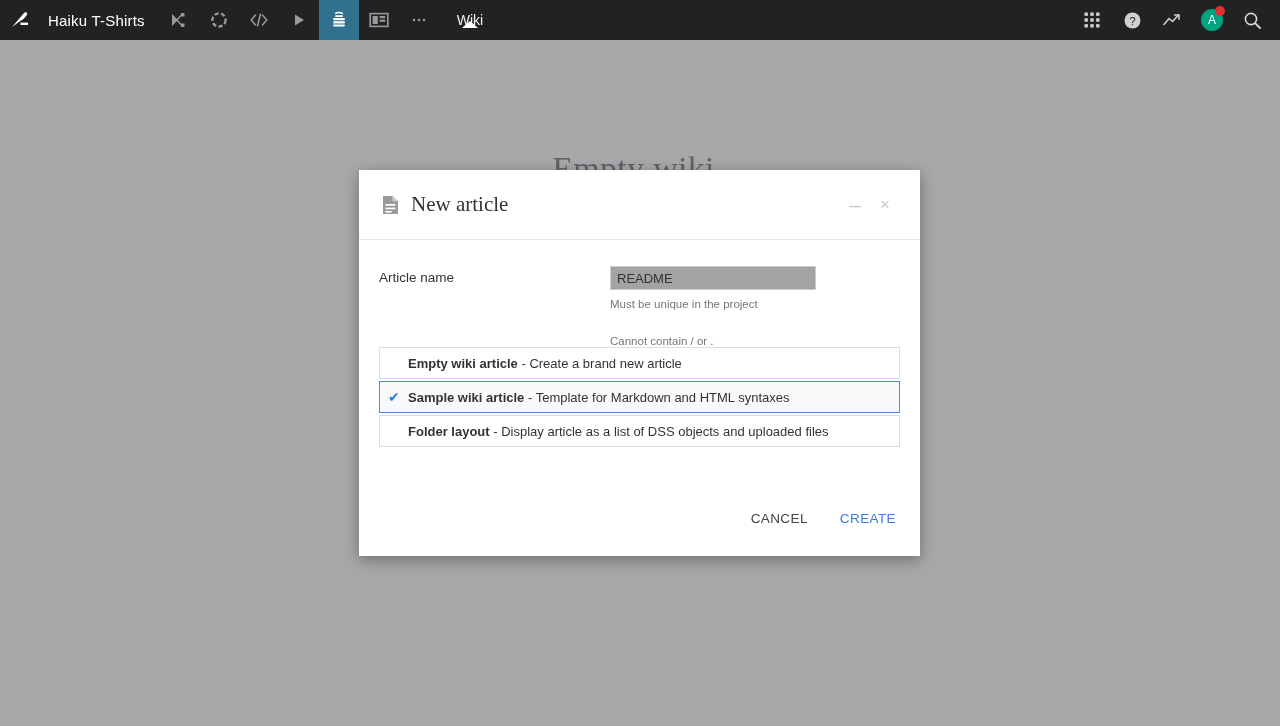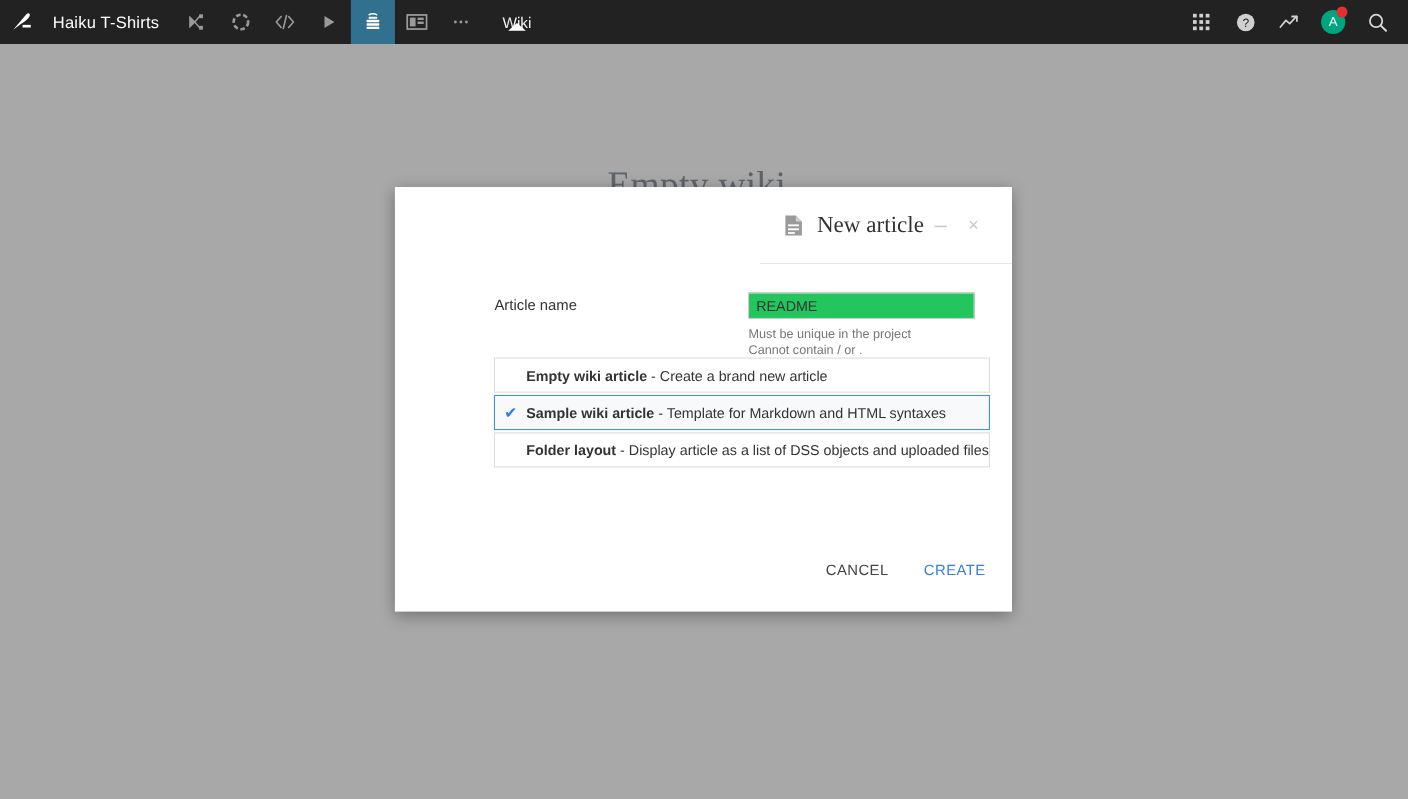--- a/index.html
+++ b/index.html
@@ -102,21 +102,21 @@
   }
 
   
   .modal {
     position: absolute;
     left: 359px; top: 170px;
     width: 561px; height: 386px;
     background: #ffffff;
     box-shadow: 0 4px 14px rgba(0,0,0,.35);
     z-index: 20;
-    display: flex; flex-direction: column; align-items: flex-end;
+    display: flex; flex-direction: column;
   }
   .modal-header {
     height: 70px;
     border-bottom: 1px solid #e6e6e6;
     display: flex; align-items: center;
     padding: 0 20px 0 20px;
     flex: 0 0 auto;
   }
   .modal-title-icon {
     width: 22px; height: 22px;
@@ -163,30 +163,30 @@
   }
   .form-field { flex: 1 1 auto; }
   .text-input {
     width: 206px; height: 24px;
     border: 1px solid #cccccc;
     padding: 2px 6px;
     font-size: 13px;
     color: #333333;
     font-family: "Liberation Sans", sans-serif;
     outline: none;
-    background: #22c55e;
+    background: #a3a3a3;
     border-radius: 0;
   }
   .hint {
     font-size: 11.5px;
     color: #777777;
     margin-top: 8px;
     line-height: 1.1;
   }
-  .hint.second { margin-top: 2px; }
+  .hint.second { margin-top: 24px; }
 
   .template-label {
     font-size: 13.5px;
     color: #333333;
     margin-top: 20px;
     margin-bottom: 8px;
   }
 
   .template-list {
     display: flex; flex-direction: column;

